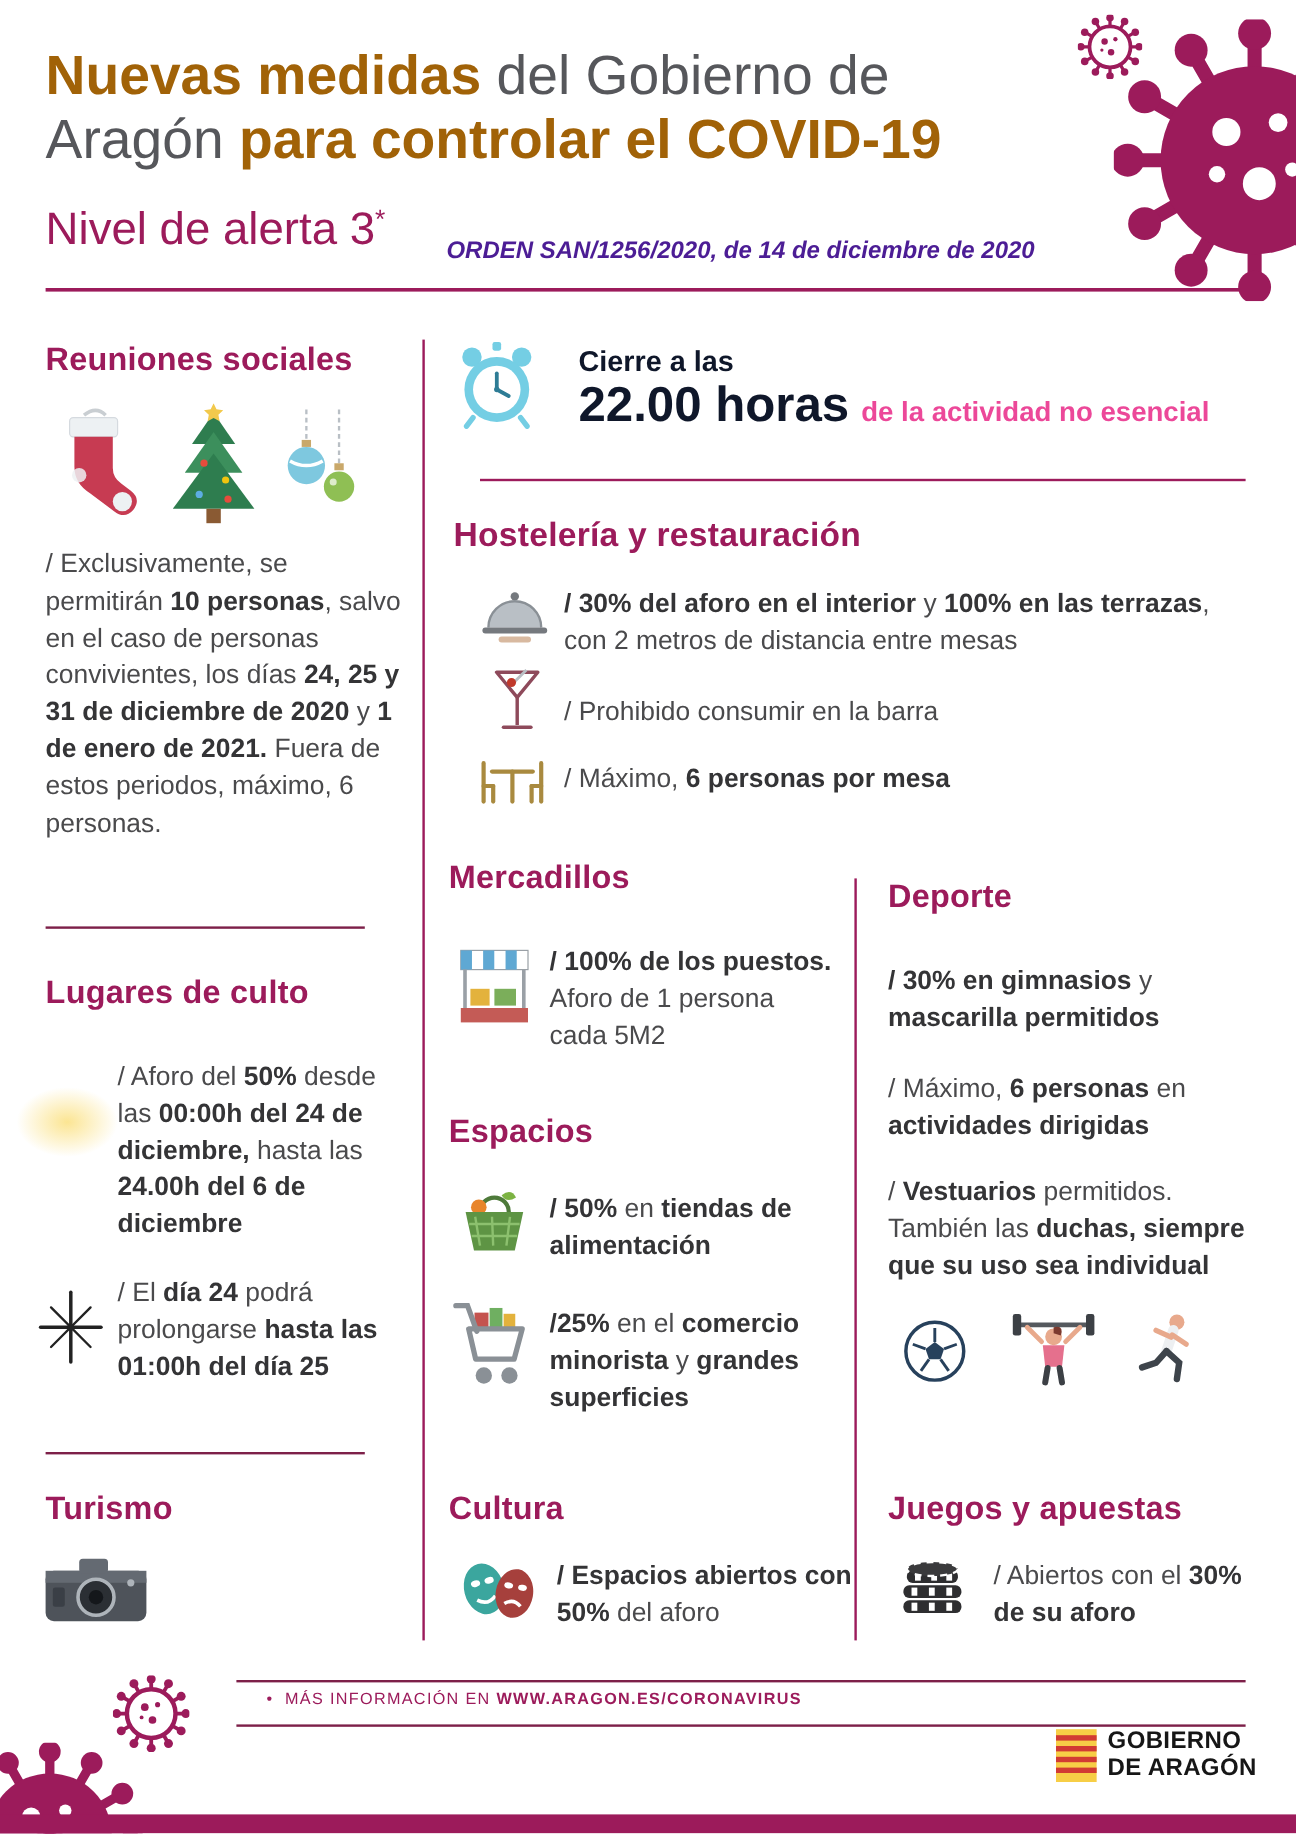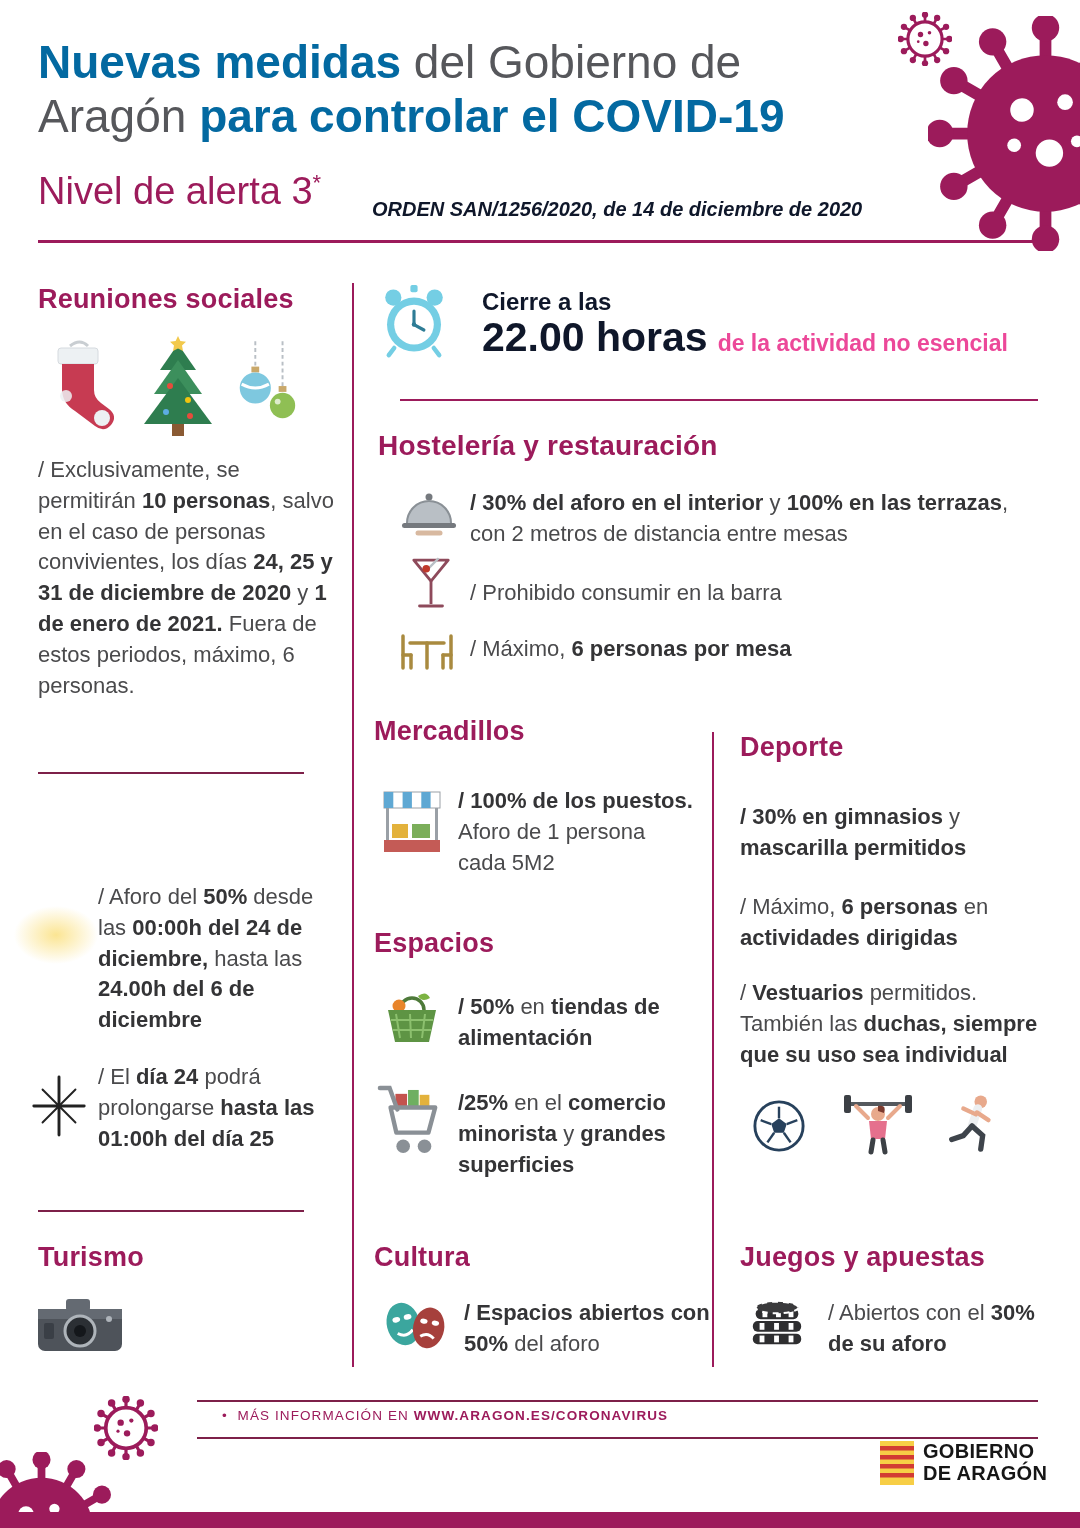--- a/index.html
+++ b/index.html
@@ -2,31 +2,31 @@
 <html><head>
 <meta charset="utf-8">
 <style>
   *{margin:0;padding:0;box-sizing:border-box}
   html,body{background:#ffffff}
   #poster{
     position:relative;width:1080px;height:1528px;background:#ffffff;
     overflow:hidden;font-family:"Liberation Sans",sans-serif;color:#48484a;
   }
   .abs{position:absolute}
-  .accent{color:#0369a1}
+  .accent{color:#a16207}
   .sec-title{font-size:27px;font-weight:700;color:#9C1B5B;letter-spacing:.2px}
   .seg-text{font-size:22px;line-height:1.4;color:#4a4a4c}
   .seg-text .bseg{font-weight:700;color:#343436}
   .hr{background:#9C1B5B}
   .vline{background:#9C1B5B;width:2px}
   .thinline{background:#7d2049;height:1.5px}
   .title-block{font-size:46px;line-height:1.17;font-weight:400;color:#56575B}
   .title-block .accent{font-weight:700}
   .nivel{font-size:38px;font-weight:400;color:#9C1B5B}
-  .orden{font-size:20px;font-style:italic;font-weight:700;color:#0f172a}
+  .orden{font-size:20px;font-style:italic;font-weight:700;color:#4c1d95}
   .cierre-pre{font-size:24px;font-weight:700;color:#0f172a}
   .cierre-time{font-size:41px;font-weight:700;color:#0f172a}
   .cierre-post{font-size:23px;font-weight:700;color:#ec4899;margin-left:10px}
   .footer-info{font-size:13.5px;letter-spacing:1.1px;color:#9C1B5B;white-space:nowrap}
   .footer-info .bseg{font-weight:700}
   .logo-text{font-size:20px;font-weight:700;line-height:1.08;color:#161616;letter-spacing:.3px}
   .glow{background:radial-gradient(closest-side,rgba(250,220,110,.75),rgba(250,220,110,0))}
   .botbar{background:#9C1B5B}
 </style>
 </head>
@@ -156,20 +156,21 @@
     <path d="M12 44 q14 8 28 0" stroke="#ffffff" stroke-width="3" fill="none"></path>
     <rect x="50" y="46" width="8" height="6" fill="#C9A86A"></rect>
     <circle cx="54" cy="66" r="13" fill="#8FBF54"></circle>
     <circle cx="49" cy="62" r="3" fill="#ffffff" opacity=".7"></circle>
   </svg>
 
   <div class="abs seg-text" style="left:38px;top:455px;width:296px"><span>/ Exclusivamente, se permitirán </span><span class="bseg">10 personas</span><span>, salvo en el caso de personas convivientes, los días </span><span class="bseg">24, 25 y 31 de diciembre de 2020</span><span> y </span><span class="bseg">1 de enero de 2021.</span><span> Fuera de estos periodos, máximo, 6 personas.</span></div>
 
   <div class="abs thinline" style="left:38px;top:772px;width:266px"></div>
 
+  <div class="abs sec-title" style="left:38px;top:812px">Lugares de culto</div>
 
   <div class="abs glow" style="left:14px;top:906px;width:84px;height:58px"></div>
   <div class="abs seg-text" style="left:98px;top:882px;width:242px"><span>/ Aforo del </span><span class="bseg">50%</span><span> desde las </span><span class="bseg">00:00h del 24 de diciembre,</span><span> hasta las </span><span class="bseg">24.00h del 6 de diciembre</span></div>
 
   <svg class="abs" style="left:28px;top:1075px" width="62" height="62" viewBox="0 0 64 64">
     <g stroke="#222222" stroke-linecap="round">
       <line x1="32" y1="2" x2="32" y2="62" stroke-width="3"></line>
       <line x1="6" y1="32" x2="58" y2="32" stroke-width="3"></line>
       <line x1="15" y1="15" x2="49" y2="49" stroke-width="2"></line>
       <line x1="49" y1="15" x2="15" y2="49" stroke-width="2"></line>

